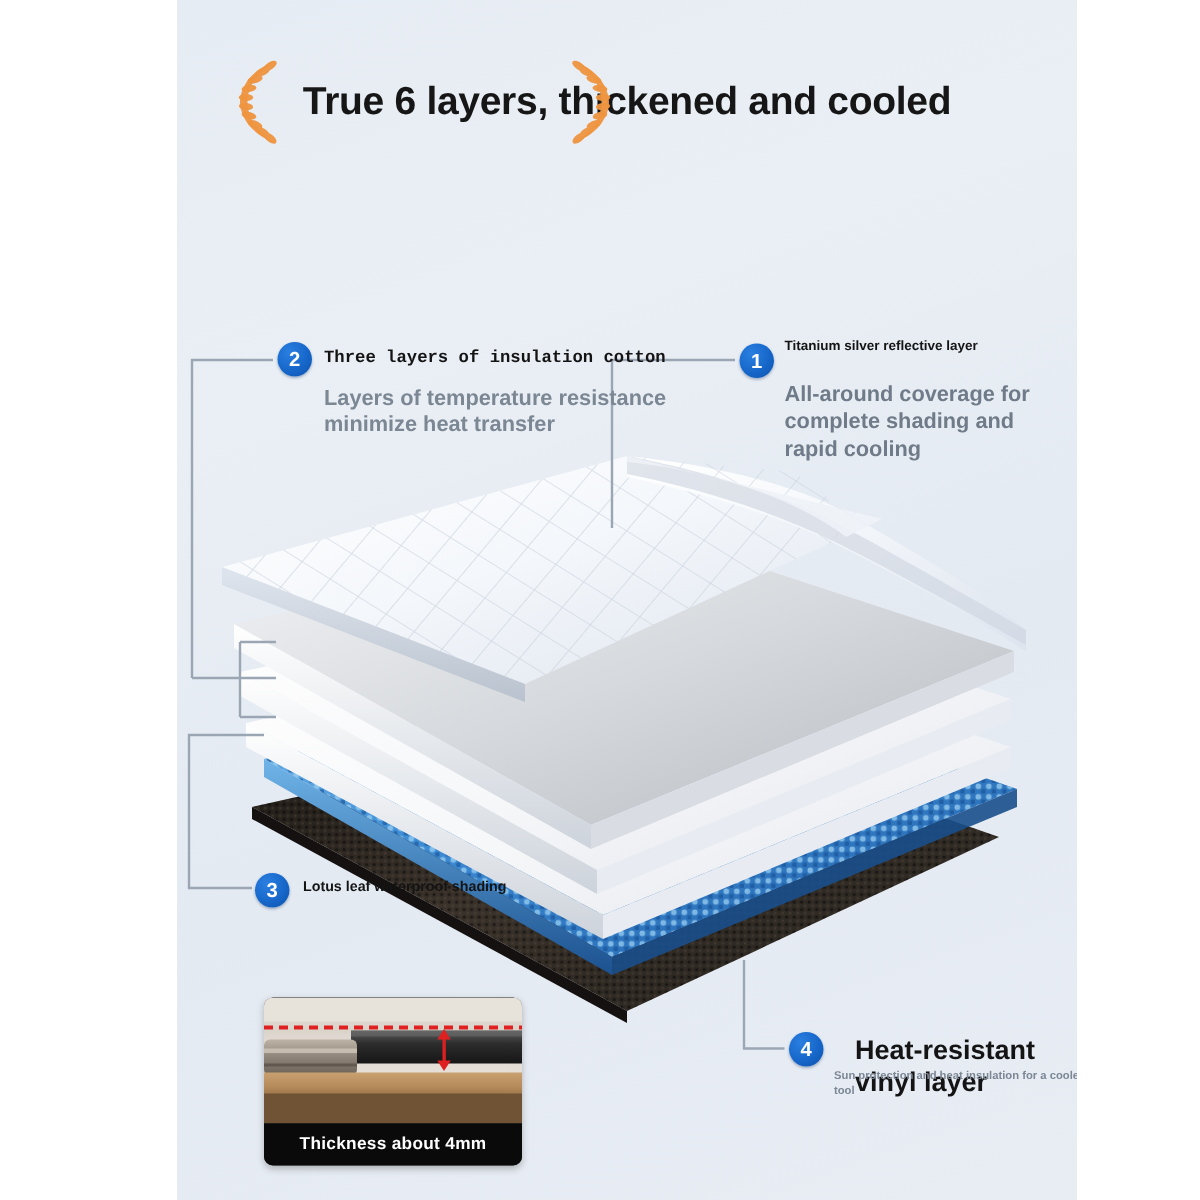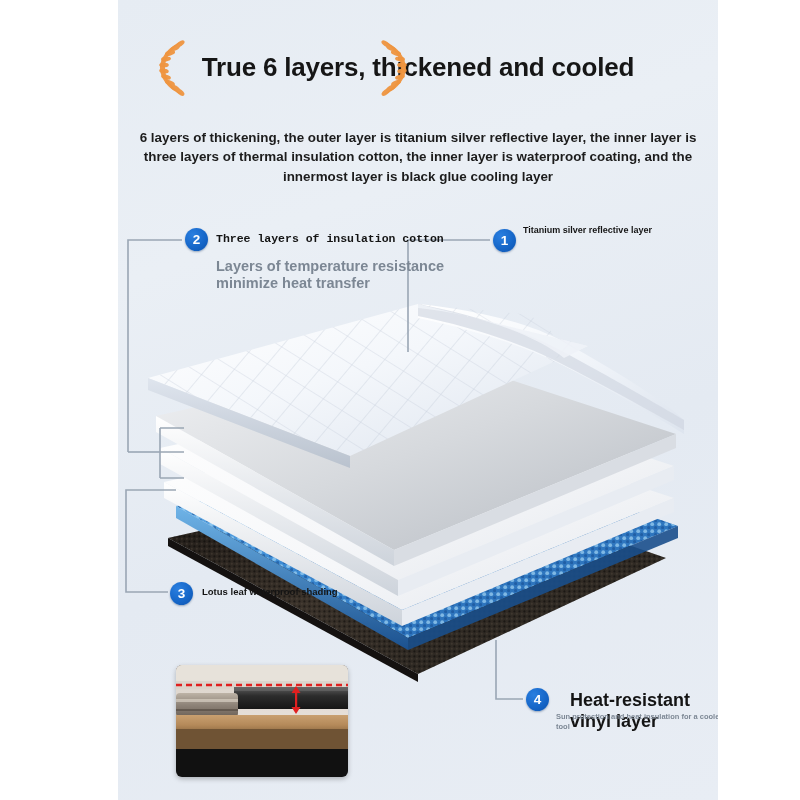--- a/index.html
+++ b/index.html
@@ -124,21 +124,20 @@
               <ellipse cx="10" cy="39" rx="5.0" ry="2.4" transform="rotate(14 10 39)"></ellipse>
               <ellipse cx="14" cy="45" rx="5.2" ry="2.5" transform="rotate(22 14 45)"></ellipse>
               <ellipse cx="19" cy="50" rx="5.2" ry="2.5" transform="rotate(30 19 50)"></ellipse>
               <ellipse cx="24" cy="54" rx="5.2" ry="2.5" transform="rotate(38 24 54)"></ellipse>
             </g>
           </g>
         </svg>
       </div>
     </div>
 
-    <div id="subtitle">6 layers of thickening, the outer layer is titanium silver reflective layer, the inner layer is three layers of thermal insulation cotton, the inner layer is waterproof coating, and the innermost layer is black glue cooling layer</div>
 
     <svg id="leaders" viewBox="0 0 600 800">
       <g stroke="#9aa6b4" stroke-width="1.6" fill="none">
 
         <path d="M372 240 L290 240 L290 352"></path>
 
         <path d="M64 240 L10 240 L10 452"></path>
         <path d="M10 452 L42 452"></path>
         <path d="M42 428 L42 478 M42 428 L66 428 M42 452 L66 452 M42 478 L66 478"></path>
 
@@ -262,20 +261,21 @@
             <rect x="260" y="20" width="340" height="160" fill="url(#quilt)" opacity=".7"></rect>
           </g>
         <path d="M300 34 C352 44 404 60 442 80 C494 108 542 136 566 150
                  L566 160 C534 142 484 114 440 92 C400 72 350 56 300 46 Z" fill="#cfd6e0" opacity=".65"></path>
         <path d="M300 34 L470 76 L446 88 C418 66 362 44 300 38 Z" fill="#eef2f7" opacity=".9"></path>
       </g>
     </svg>
 
     <div class="badge" id="badge1">1</div>
     <div class="c-title" id="c1-title">Titanium silver reflective layer</div>
+    <div class="c-sub" id="c1-sub">All-around coverage for complete shading and rapid cooling</div>
 
     <div class="badge" id="badge2">2</div>
     <div class="c-title" id="c2-title">Three layers of insulation cotton</div>
     <div class="c-sub" id="c2-sub">Layers of temperature resistance minimize heat transfer</div>
 
     <div class="badge" id="badge3">3</div>
     <div class="c-title" id="c3-title">Lotus leaf waterproof shading</div>
 
     <div class="badge" id="badge4">4</div>
     <div class="c-title" id="c4-title">Heat-resistant vinyl layer</div>
@@ -323,16 +323,17 @@
             <line x1="0" y1="20" x2="172" y2="20"></line>
           </g>
 
           <g fill="#e02020">
             <rect x="119" y="24" width="2.2" height="22"></rect>
             <polygon points="120,21 115.5,28 124.5,28"></polygon>
             <polygon points="120,49 115.5,42 124.5,42"></polygon>
           </g>
         </svg>
       </div>
+      <div id="inset-cap">Thickness about 4mm</div>
     </div>
 
   </div>
 </div>
 
 </body></html>

